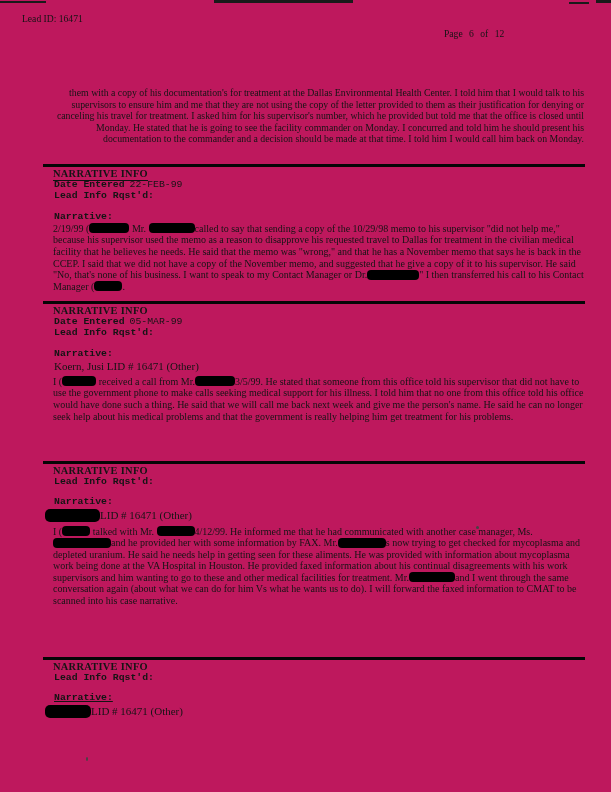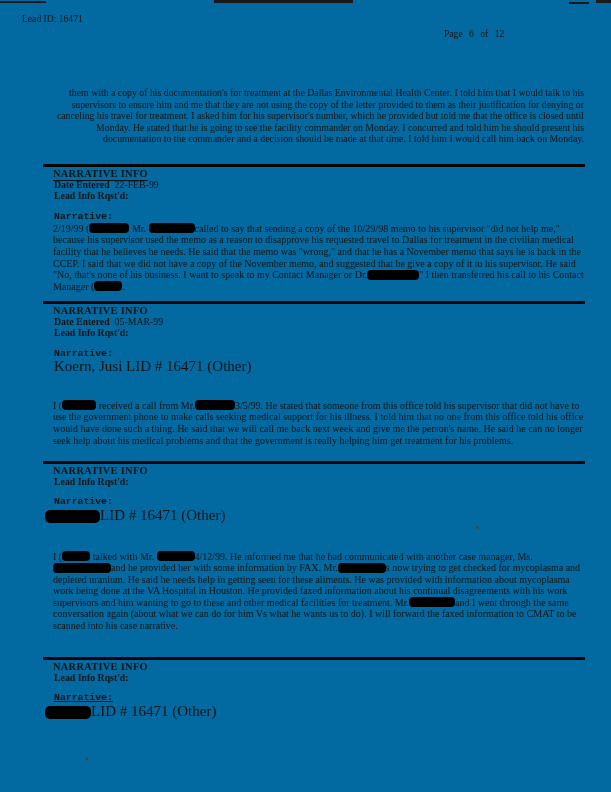--- a/index.html
+++ b/index.html
@@ -1,53 +1,53 @@
 <!DOCTYPE html>
 <html><head>
 <meta charset="utf-8">
 <style>
   html,body{margin:0;padding:0;background:#e8e8e8;}
   .page{
     position:relative;
     width:611px;height:792px;
-    background:#0369a1;
+    background:#be185d;
     font-family:"Liberation Serif", serif;
     color:#141414;
     overflow:hidden;
     box-shadow:0 0 4px rgba(0,0,0,.3);
   }
   .artifact{position:absolute;background:#1a1a1a;}
   .speck{position:absolute;background:#444;border-radius:50%;}
   .hdr-left{position:absolute;left:22px;top:13px;font-size:9.6px;}
   .hdr-right{position:absolute;left:444px;top:28px;font-size:9.6px;word-spacing:4px;}
   .intro{
     position:absolute;left:53px;top:87px;width:531px;
     font-size:9.8px;line-height:11.55px;text-align:right;
   }
   .nsection{position:absolute;left:43px;width:542px;}
   .bar{height:3px;background:#060606;}
   .nihdr{
     margin:1px 0 0 10px;font-size:10.4px;font-weight:bold;
     letter-spacing:.3px;line-height:11px;
   }
   .nihdr .u{border-bottom:1.4px solid #111;padding-bottom:1px;}
-  .meta{margin-left:11px;font-size:9.8px;line-height:11.3px;}
+  .meta{margin-left:11px;font-size:9.8px;line-height:11.3px;font-family:Liberation Mono, monospace;}
   .meta b{font-weight:bold;}
   .meta .val{margin-left:5px;}
   .nar-label{
     margin:9px 0 0 11px;font-size:9.8px;font-weight:bold;line-height:11.3px;font-family:Liberation Mono, monospace;
   }
   .nar-label.ul{text-decoration:underline;}
-  .subject{margin:1px 0 0 2px;font-size:15px;line-height:12px;}
+  .subject{margin:1px 0 0 2px;font-size:11px;line-height:12px;}
   .subject.indent{margin-left:11px;}
   .para{
     margin:1px 0 0 10px;width:531px;
     font-size:10px;line-height:11.55px;
   }
-  .para.gap{margin-top:28px;}
+  .para.gap{margin-top:4px;}
   .redact{
     display:inline-block;background:#000;height:10px;
     border-radius:4px;vertical-align:-1.5px;
   }
 </style>
 </head>
 <body>
 
 <div class="page">
 

